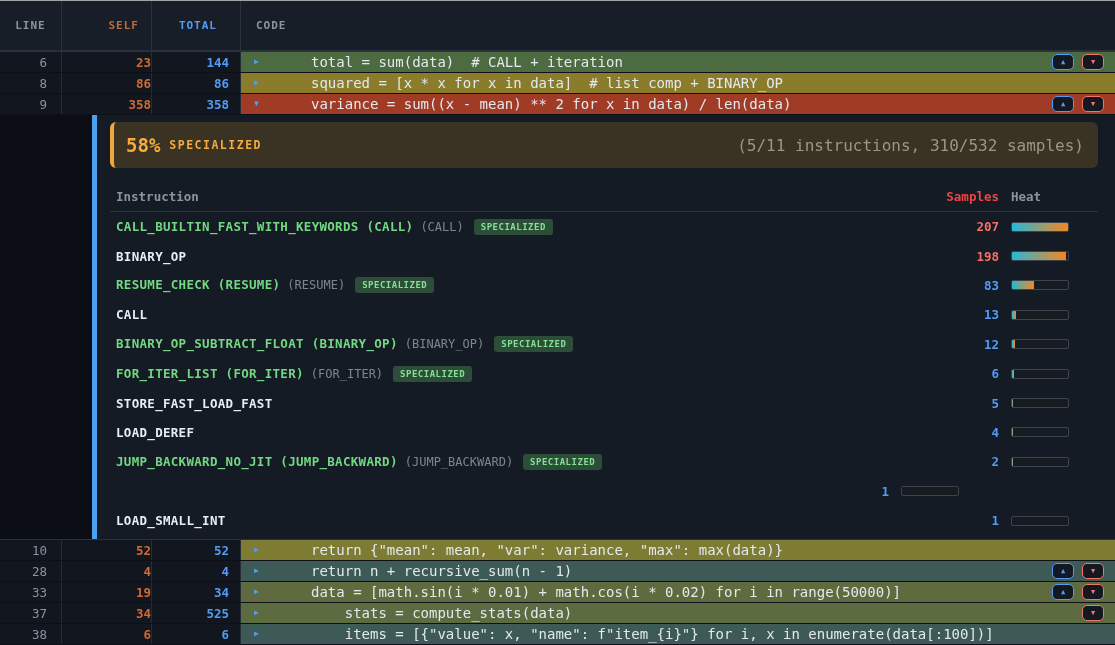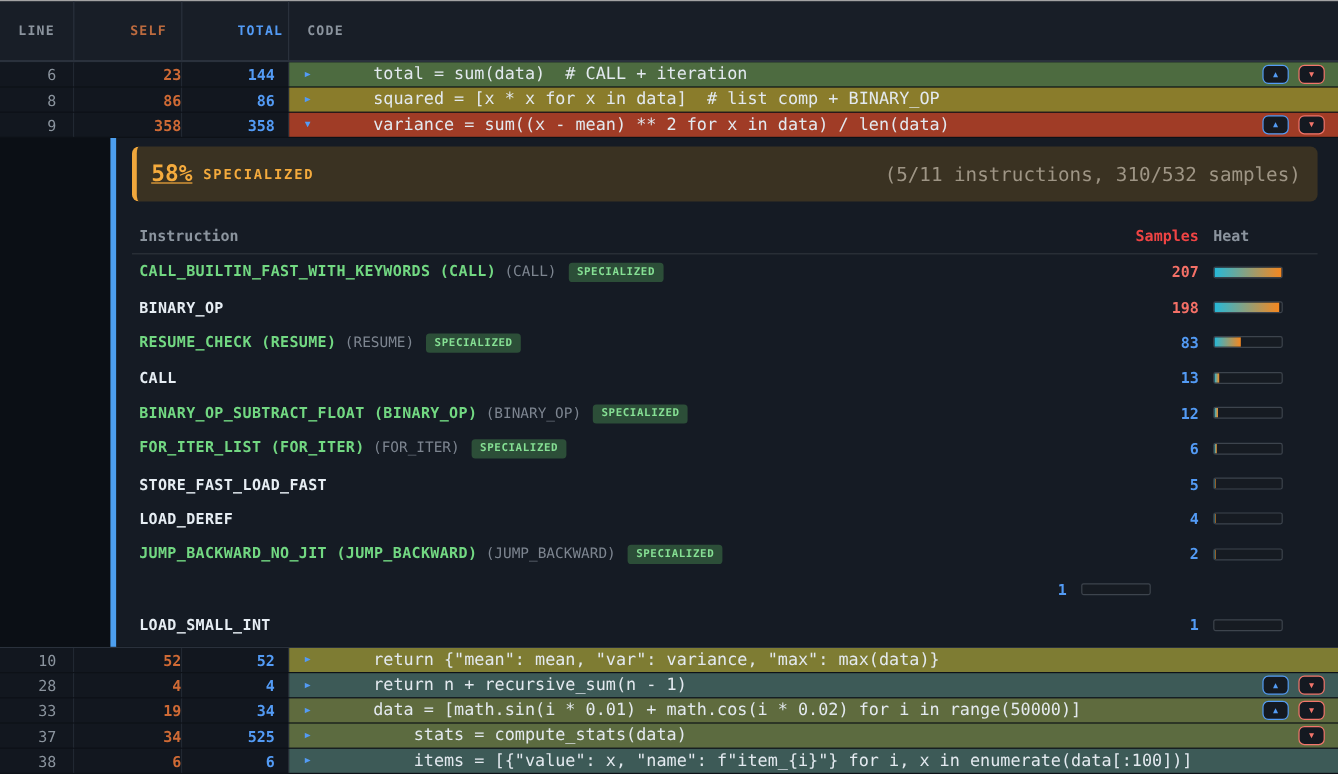--- a/index.html
+++ b/index.html
@@ -7,21 +7,21 @@
   body { font-family:"DejaVu Sans Mono", monospace; }
   .app { position:relative; width:1115px; height:645px; background:#0d1117; overflow:hidden; }
 
   
   .thead { display:grid; grid-template-columns:62px 90px 89px 1fr; height:52px;
            background:#181e27; border-top:1px solid #a3a3a3; border-bottom:2px solid #2a313c; }
   .thead .hcell { display:flex; align-items:center; font-size:11px; font-weight:bold;
                   letter-spacing:1px; color:#8b949e; border-right:1px solid #2a313c; }
   .hcell.h-line  { justify-content:center; }
   .hcell.h-self  { justify-content:flex-end; padding-right:12px; color:#bd6b3f; }
-  .hcell.h-total { justify-content:flex-end; padding-right:4px; color:#539bf5; }
+  .hcell.h-total { justify-content:flex-end; padding-right:23px; color:#539bf5; }
   .hcell.h-code  { padding-left:15px; border-right:none; }
 
   
   .crow { display:grid; grid-template-columns:62px 90px 89px 1fr; height:20px; margin-bottom:1px; }
   .crow .nc { background:#12171f; border-right:1px solid #262d37; display:flex;
               align-items:center; justify-content:flex-end; font-size:12.5px; }
   .nc.line  { color:#8b949e; padding-right:14px; }
   .nc.self  { color:#cf6a35; font-weight:bold; padding-right:0; }
   .nc.total { color:#539bf5; font-weight:bold; padding-right:11px; }
   .codecell { position:relative; display:flex; align-items:center; padding-left:13px; cursor:pointer; }
@@ -33,21 +33,21 @@
   .mbtn.up   { border:1.5px solid #539bf5; color:#539bf5; }
   .mbtn.down { border:1.5px solid #f2756b; color:#f2756b; }
 
   
   .panel-row { display:flex; height:424px; }
   .gutter { width:92px; background:#0b0f15; }
   .vbar { width:5px; background:#4d9fef; }
   .panel { flex:1; background:#151b24; padding:7px 17px 0 13px; }
   .banner { height:46px; background:#3a3222; border-left:4px solid #f0a73c; border-radius:6px;
             display:flex; align-items:center; padding:0 14px 0 12px; }
-  .pct { font-size:19px; font-weight:bold; color:#f5ab3d;text-decoration:underline; }
+  .pct { font-size:19px; font-weight:bold; color:#f5ab3d; }
   .pct-label { font-size:11.5px; font-weight:bold; color:#f5ab3d; letter-spacing:1.5px; margin-left:9px; }
   .summary { margin-left:auto; font-size:16px; color:#9e9585; }
 
   .p-head { display:grid; grid-template-columns:1fr 110px 99px; margin-top:13px; height:31px;
             border-bottom:1px solid #2d333b; align-items:center; }
   .p-head .ph { font-size:12.5px; font-weight:bold; color:#8b949e; }
   .ph.ph-ins { padding-left:6px; }
   .ph.ph-samples { text-align:right; color:#ef4444; }
   .ph.ph-heat { padding-left:12px; }
 

